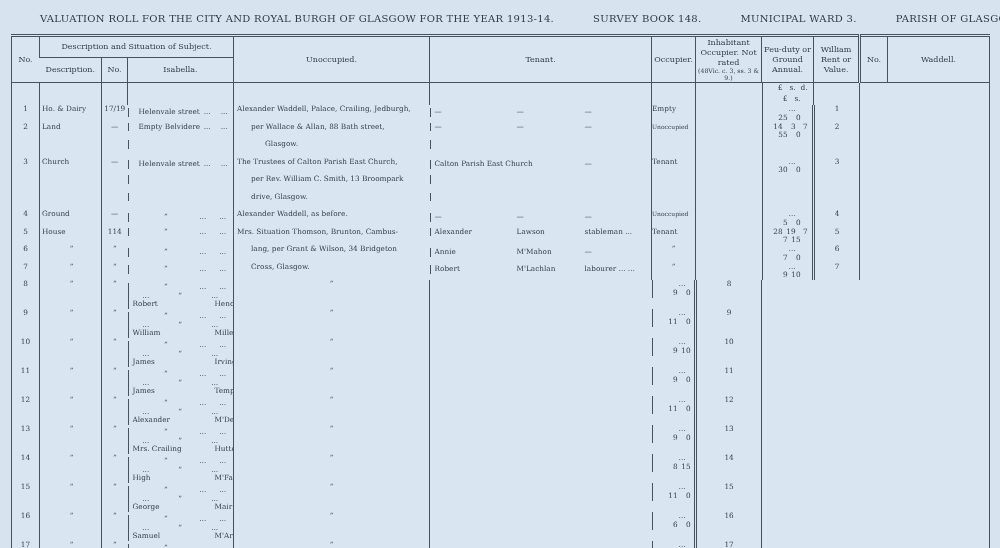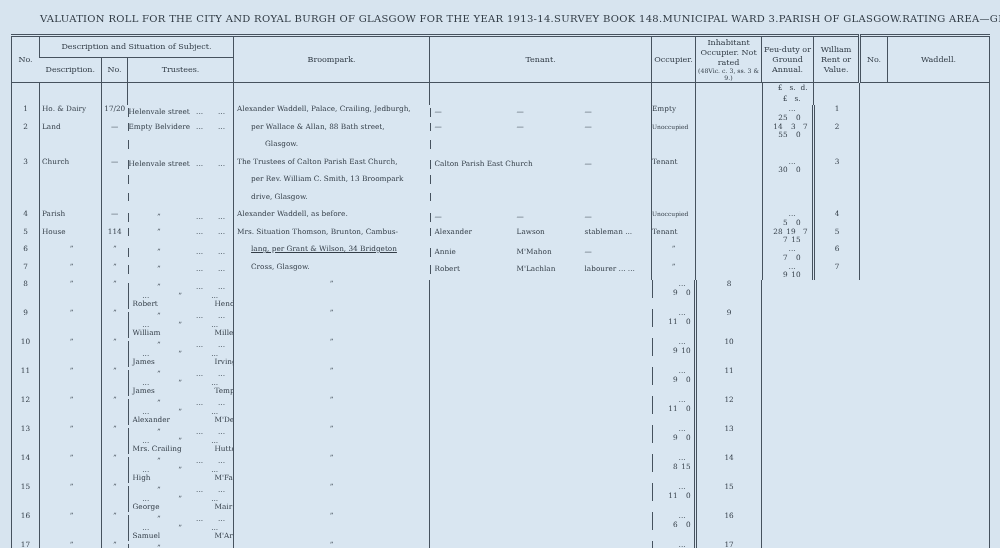--- a/index.html
+++ b/index.html
@@ -5,21 +5,21 @@
   html,body{margin:0;padding:0}
   body{
     width:1000px;height:548px;position:relative;overflow:hidden;
     background:#d7e4ef;color:#333d47;
     font-family:"DejaVu Serif", serif;
   }
   
   .titlebar{
     position:absolute;top:13px;left:40px;right:14px;
     display:flex;justify-content:space-between;align-items:flex-end;
-    font-size:10px;letter-spacing:.3px;white-space:nowrap;color:#2f3942;
+    font-size:10px;letter-spacing:.3px;white-space:nowrap;color:#2f3942;gap:39px;
   }
   .titlebar .t{font-variant:small-caps}
   
   table{
     position:absolute;top:34px;left:11px;width:978px;
     border-collapse:collapse;table-layout:fixed;
     border:1px solid #46525e;border-top:3px double #46525e;border-bottom:2px solid #46525e;
     background:#d9e6f1;
   }
   th,td{
@@ -38,21 +38,21 @@
   .note{display:block;font-size:6.2px;line-height:1.1}
   tr.cur td{height:11px;font-size:7.4px;border-bottom:none}
   tr.cur td{border-left:1px solid #46525e}
   
   tbody td{
     height:8.76px;font-size:7.3px;line-height:8.76px;vertical-align:top;
   }
   .num{text-align:center}
   .desc{padding-left:2px}
   .sitc{display:flex}
-  .sitc span:nth-child(1){width:58%;padding-left:0;overflow:visible}
+  .sitc span:nth-child(1){width:58%;padding-left:10px;overflow:visible}
   .sitc span:nth-child(2){width:20%;text-align:center}
   .sitc span:nth-child(3){width:22%;text-align:center}
   .prop{padding-left:3px}
   .prop.dit3{display:flex;padding-left:0}
   .prop.dit3 span{width:33%;text-align:center}
   .ten{display:flex}
   .ten span{overflow:visible}
   .ten span:nth-child(1){width:82px;padding-left:4px;flex:none}
   .ten span:nth-child(2){width:66px;flex:none}
   .ten span:nth-child(3){flex:1;padding-left:2px}
@@ -93,36 +93,36 @@
       <col style="width:66px">
     <col style="width:52px">
       <col style="width:46px">
       <col style="width:28px">
       <col style="width:102px">
   </colgroup>
   <thead>
     <tr class="h1">
       <th rowspan="2">No.</th>
       <th colspan="3">Description and Situation of Subject.</th>
-      <th rowspan="2">Broompark.</th>
+      <th rowspan="2">Unoccupied.</th>
       <th rowspan="2">Tenant.</th>
       <th rowspan="2">Occupier.</th>
       <th rowspan="2">
         <span>Inhabitant Occupier. Not rated</span>
         <span class="note">(48Vic. c. 3, ss. 3 &amp; 9.)</span>
       </th>
       <th rowspan="2">Feu-duty or Ground Annual.</th>
       <th rowspan="2">William Rent or Value.</th>
       <th rowspan="2" class="dbl">No.</th>
       <th rowspan="2">Waddell.</th>
     </tr>
     <tr class="h2">
       <th>Description.</th>
       <th>No.</th>
-      <th>Trustees.</th>
+      <th>Isabella.</th>
     </tr>
     <tr class="cur">
       <td></td>
         <td></td>
         <td></td>
       <td></td>
         <td></td>
         <td></td>
       <td></td>
         <td></td>
@@ -136,21 +136,21 @@
         <span>s.</span>
       </td>
       <td class="dbl"></td>
         <td></td>
     </tr>
   </thead>
   <tbody id="rows">
       <tr>
     <td class="num">1</td>
     <td class="desc">Ho. &amp; Dairy</td>
-    <td class="num">17/20</td>
+    <td class="num">17/19</td>
     <td class="sitc dit3">
           <span>Helenvale street</span>
           <span>...</span>
           <span>...</span>
         </td>
     <td class="prop">Alexander Waddell, Palace, Crailing, Jedburgh,</td>
     <td class="ten">
       <span>—</span>
       <span>—</span>
       <span>—</span>
@@ -297,21 +297,21 @@
     </td>
     <td class="rent">
       <span></span>
       <span></span>
     </td>
     <td class="num dbl"></td>
     <td></td>
   </tr>
       <tr>
     <td class="num">4</td>
-    <td class="desc">Parish</td>
+    <td class="desc">Ground</td>
     <td class="num">—</td>
     <td class="sitc dit3">
           <span style="text-align: center;">”</span>
           <span>...</span>
           <span>...</span>
         </td>
     <td class="prop">Alexander Waddell, as before.</td>
     <td class="ten">
       <span>—</span>
       <span>—</span>
@@ -362,21 +362,21 @@
   </tr>
       <tr>
     <td class="num">6</td>
     <td class="desc" style="text-align: center;">”</td>
     <td class="num" style="text-align: center;">”</td>
     <td class="sitc dit3">
           <span style="text-align: center;">”</span>
           <span>...</span>
           <span>...</span>
         </td>
-    <td class="prop" style="padding-left: 17px; text-decoration: underline;">lang, per Grant &amp; Wilson, 34 Bridgeton</td>
+    <td class="prop" style="padding-left: 17px;">lang, per Grant &amp; Wilson, 34 Bridgeton</td>
     <td class="ten">
       <span>Annie</span>
       <span>M'Mahon</span>
       <span>—</span>
     </td>
     <td class="occ" style="text-align: center;">”</td>
     <td></td>
     <td class="feu">
       <span></span>
       <span>...</span>

